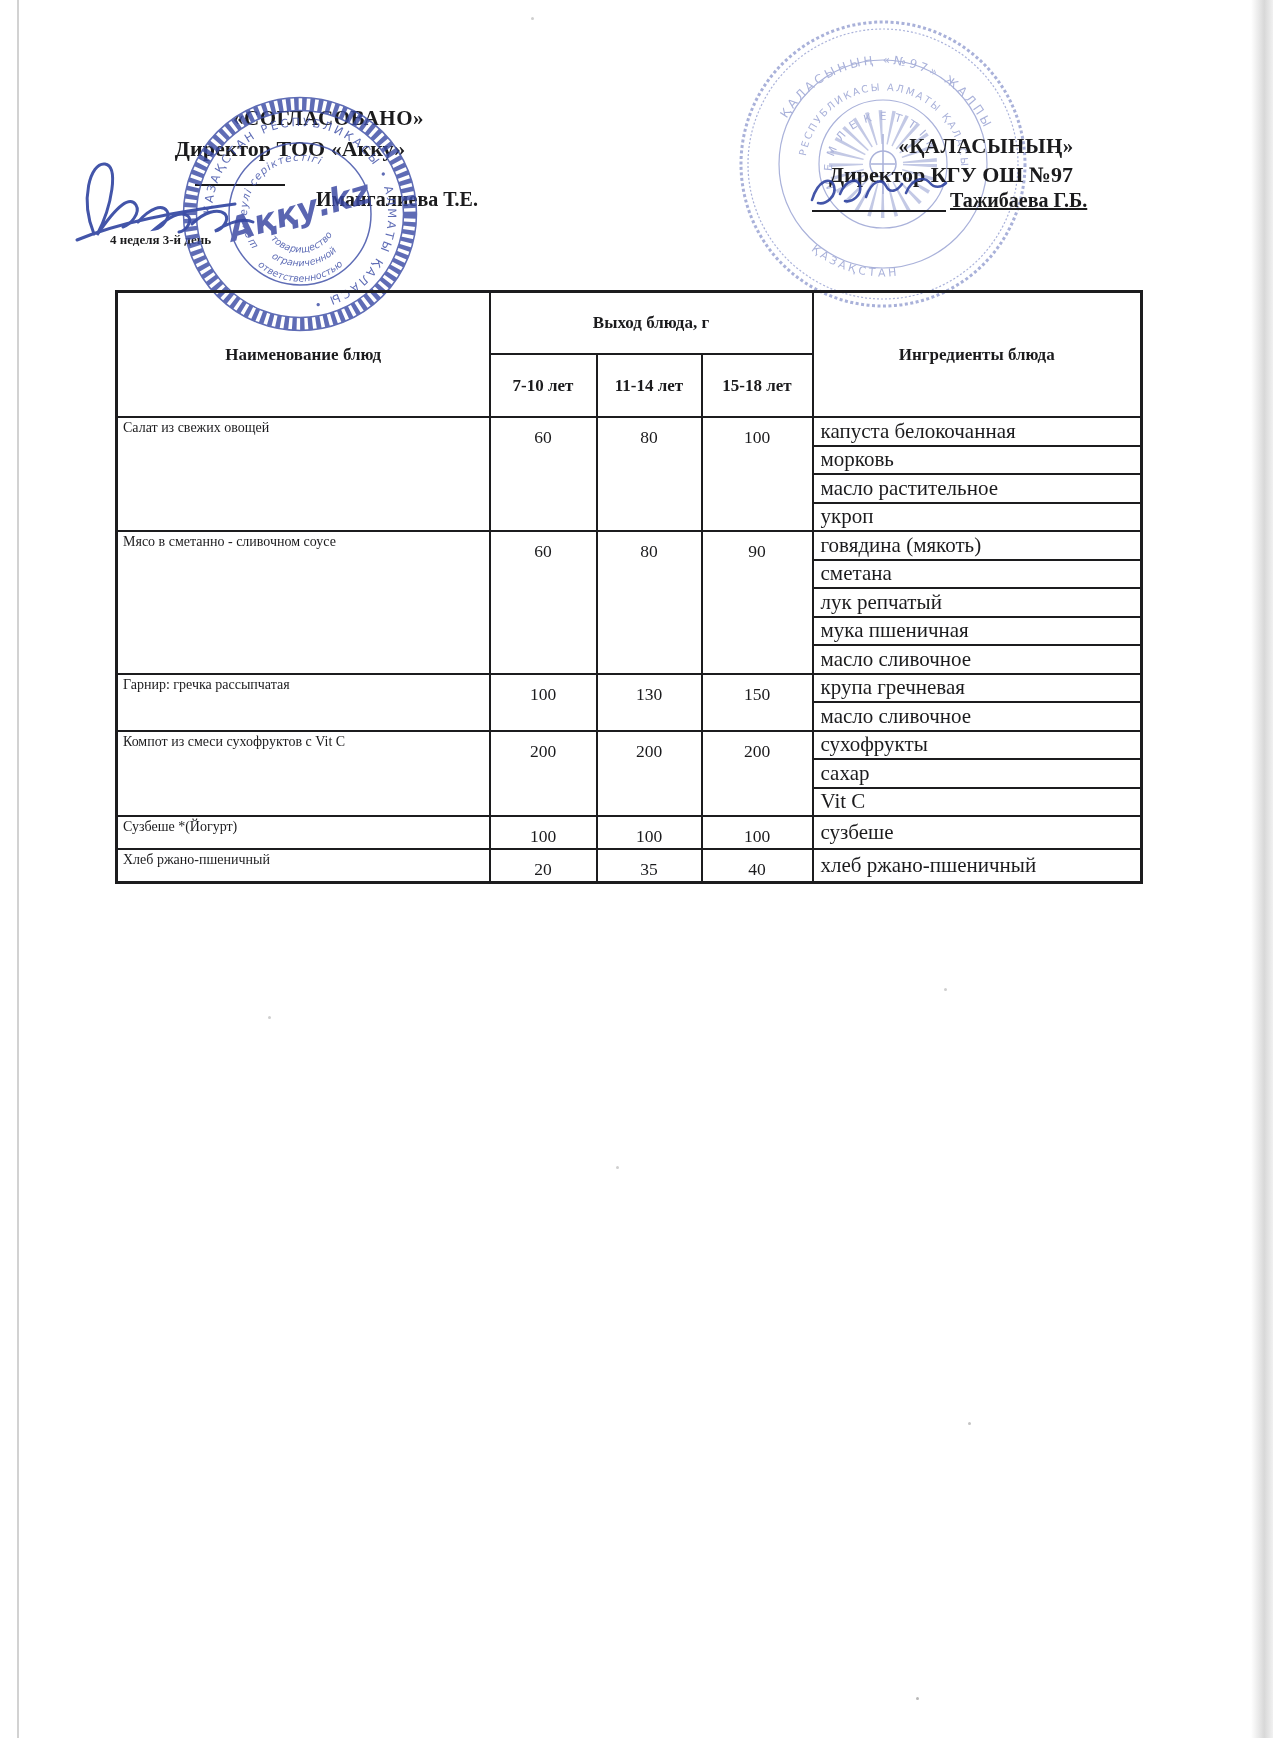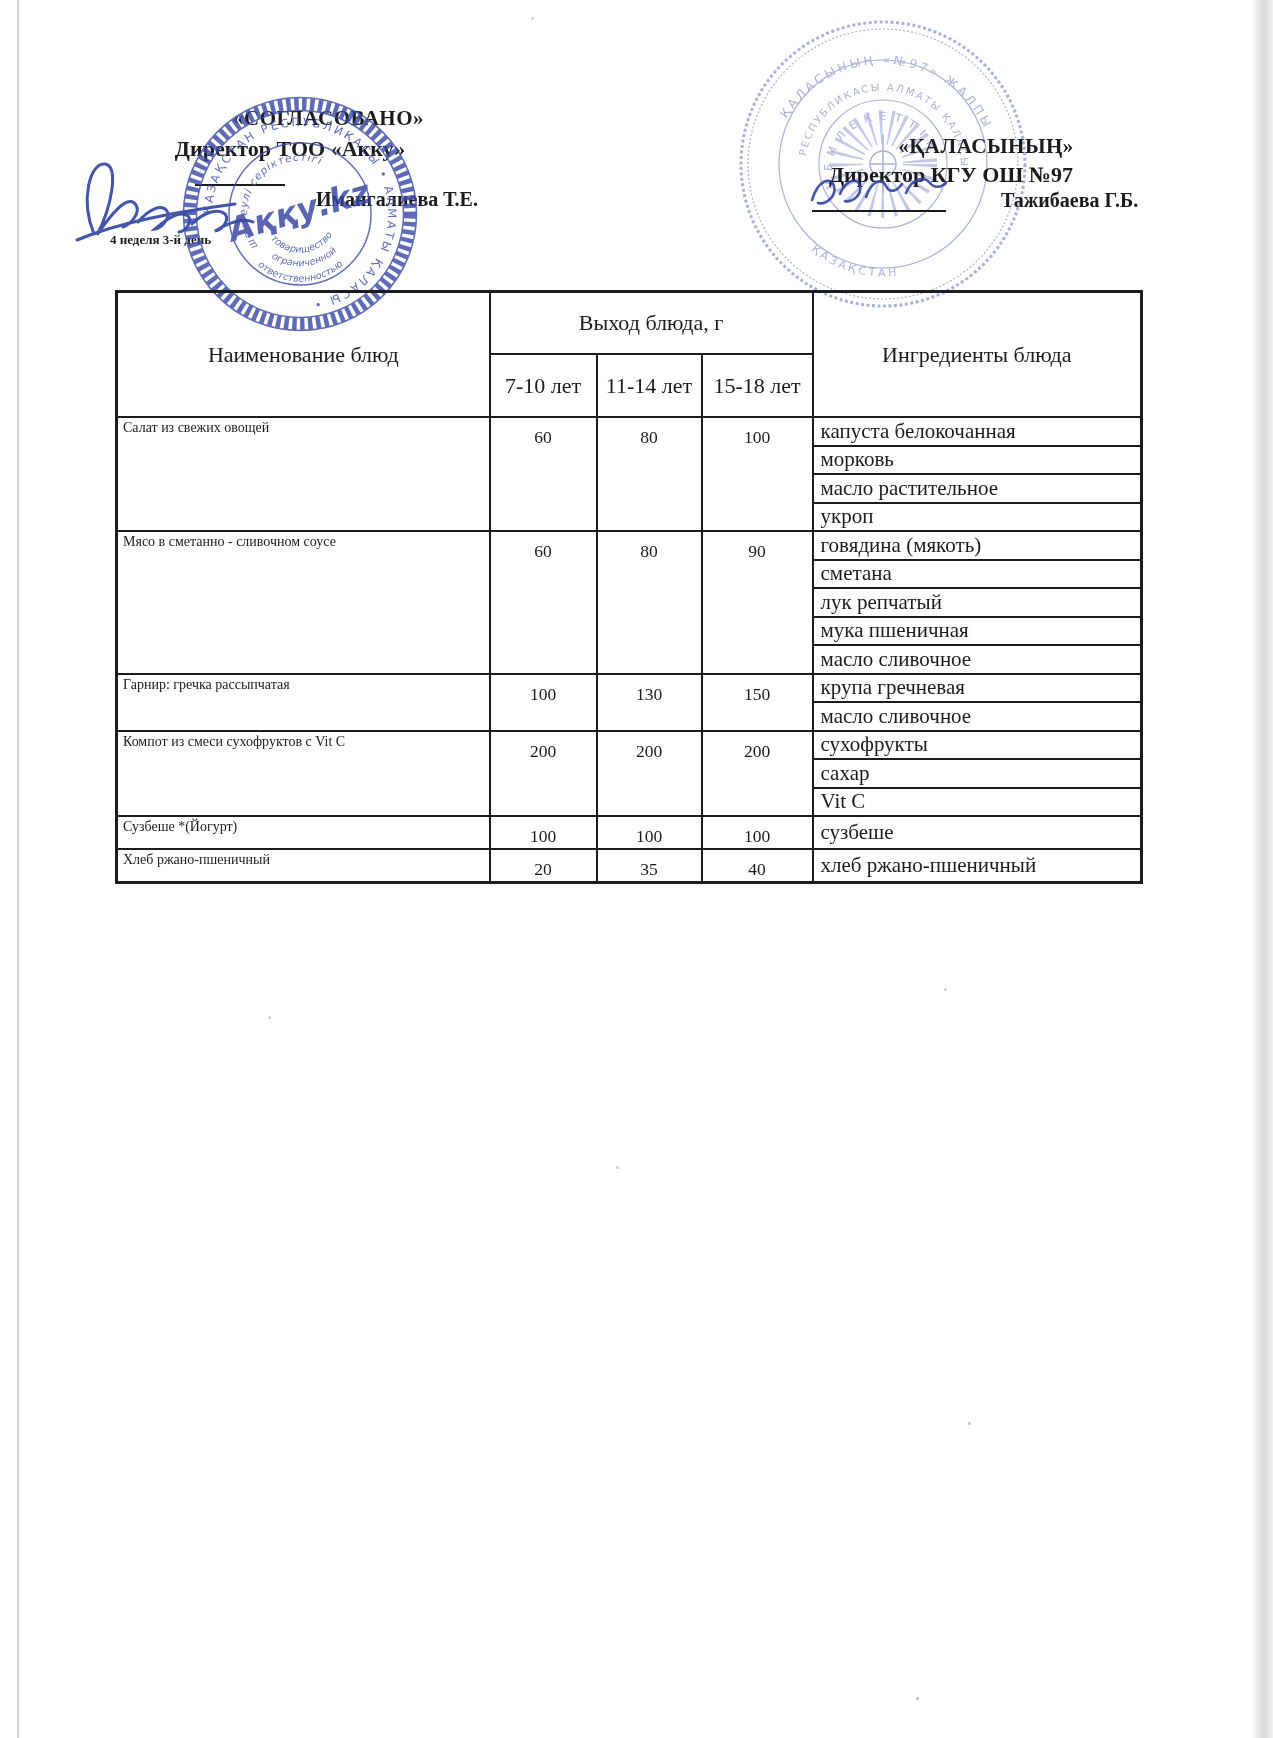--- a/index.html
+++ b/index.html
@@ -22,21 +22,21 @@
   
   .stamp{position:absolute;pointer-events:none;}
   .stamp text{font-family:"DejaVu Sans",sans-serif;}
   
   .menu-table{
     position:absolute;left:115px;top:290px;
     border-collapse:collapse;table-layout:fixed;width:1025px;
     border:3px solid #1c1c1e;
   }
   .menu-table th,.menu-table td{border:2px solid #1c1c1e;background:transparent;}
-  .menu-table th{font-weight:normal;font-size:22px;text-align:center;padding:0 3px;}
+  .menu-table th{font-weight:bold;font-size:17px;text-align:center;padding:0 3px;}
   th.h-group{height:60px;}
   th.h-age{height:61px;}
   td.name{vertical-align:top;text-align:left;font-size:14px;padding:2px 4px 0 5px;}
   td.val{vertical-align:top;text-align:center;font-size:17.5px;padding-top:9px;}
   td.ing{height:26.5px;font-size:21px;text-align:left;padding:0 4px 0 7px;}
 </style>
 </head>
 <body>
 
 <div class="scan-left-line"></div>
@@ -122,21 +122,21 @@
     <textPath href="#rsSpaced">М Е М Л Е К Е Т Т І К</textPath>
   </text>
   <text font-size="11" letter-spacing="3" fill="#5565b5">
     <textPath href="#rsBottom" startOffset="55">ҚАЗАҚСТАН</textPath>
   </text>
 </svg>
 
 <div class="hdr hdr-approval" style="left:876px;top:134px;width:220px;text-align:center;">«ҚАЛАСЫНЫҢ»</div>
 <div class="hdr hdr-role" style="left:828px;top:162px;width:246px;text-align:center;">Директор КГУ ОШ №97</div>
 <div class="sig-underline" style="left:812px;top:210px;width:134px;"></div>
-<div class="hdr hdr-name" style="left:1001px;top:189px;">Тажибаева Г.Б.</div>
+<div class="hdr hdr-name" style="left:950px;top:189px;text-decoration:underline;">Тажибаева Г.Б.</div>
 
 <svg class="stamp" style="left:800px;top:170px;" width="155" height="48" viewBox="0 0 155 48">
   <g fill="none" stroke="#2f43a0" stroke-width="2.6" stroke-linecap="round" opacity="0.9">
     <path d="M12,30 C18,10 31,6 34,16 C37,26 26,35 18,33"></path>
     <path d="M40,24 C46,9 58,7 60,16 C62,25 52,33 45,31"></path>
     <path d="M66,27 C72,10 82,8 86,16 C90,24 97,21 102,14"></path>
     <path d="M106,23 C112,8 124,6 130,13 C134,18 141,18 146,13"></path>
   </g>
 </svg>
 

